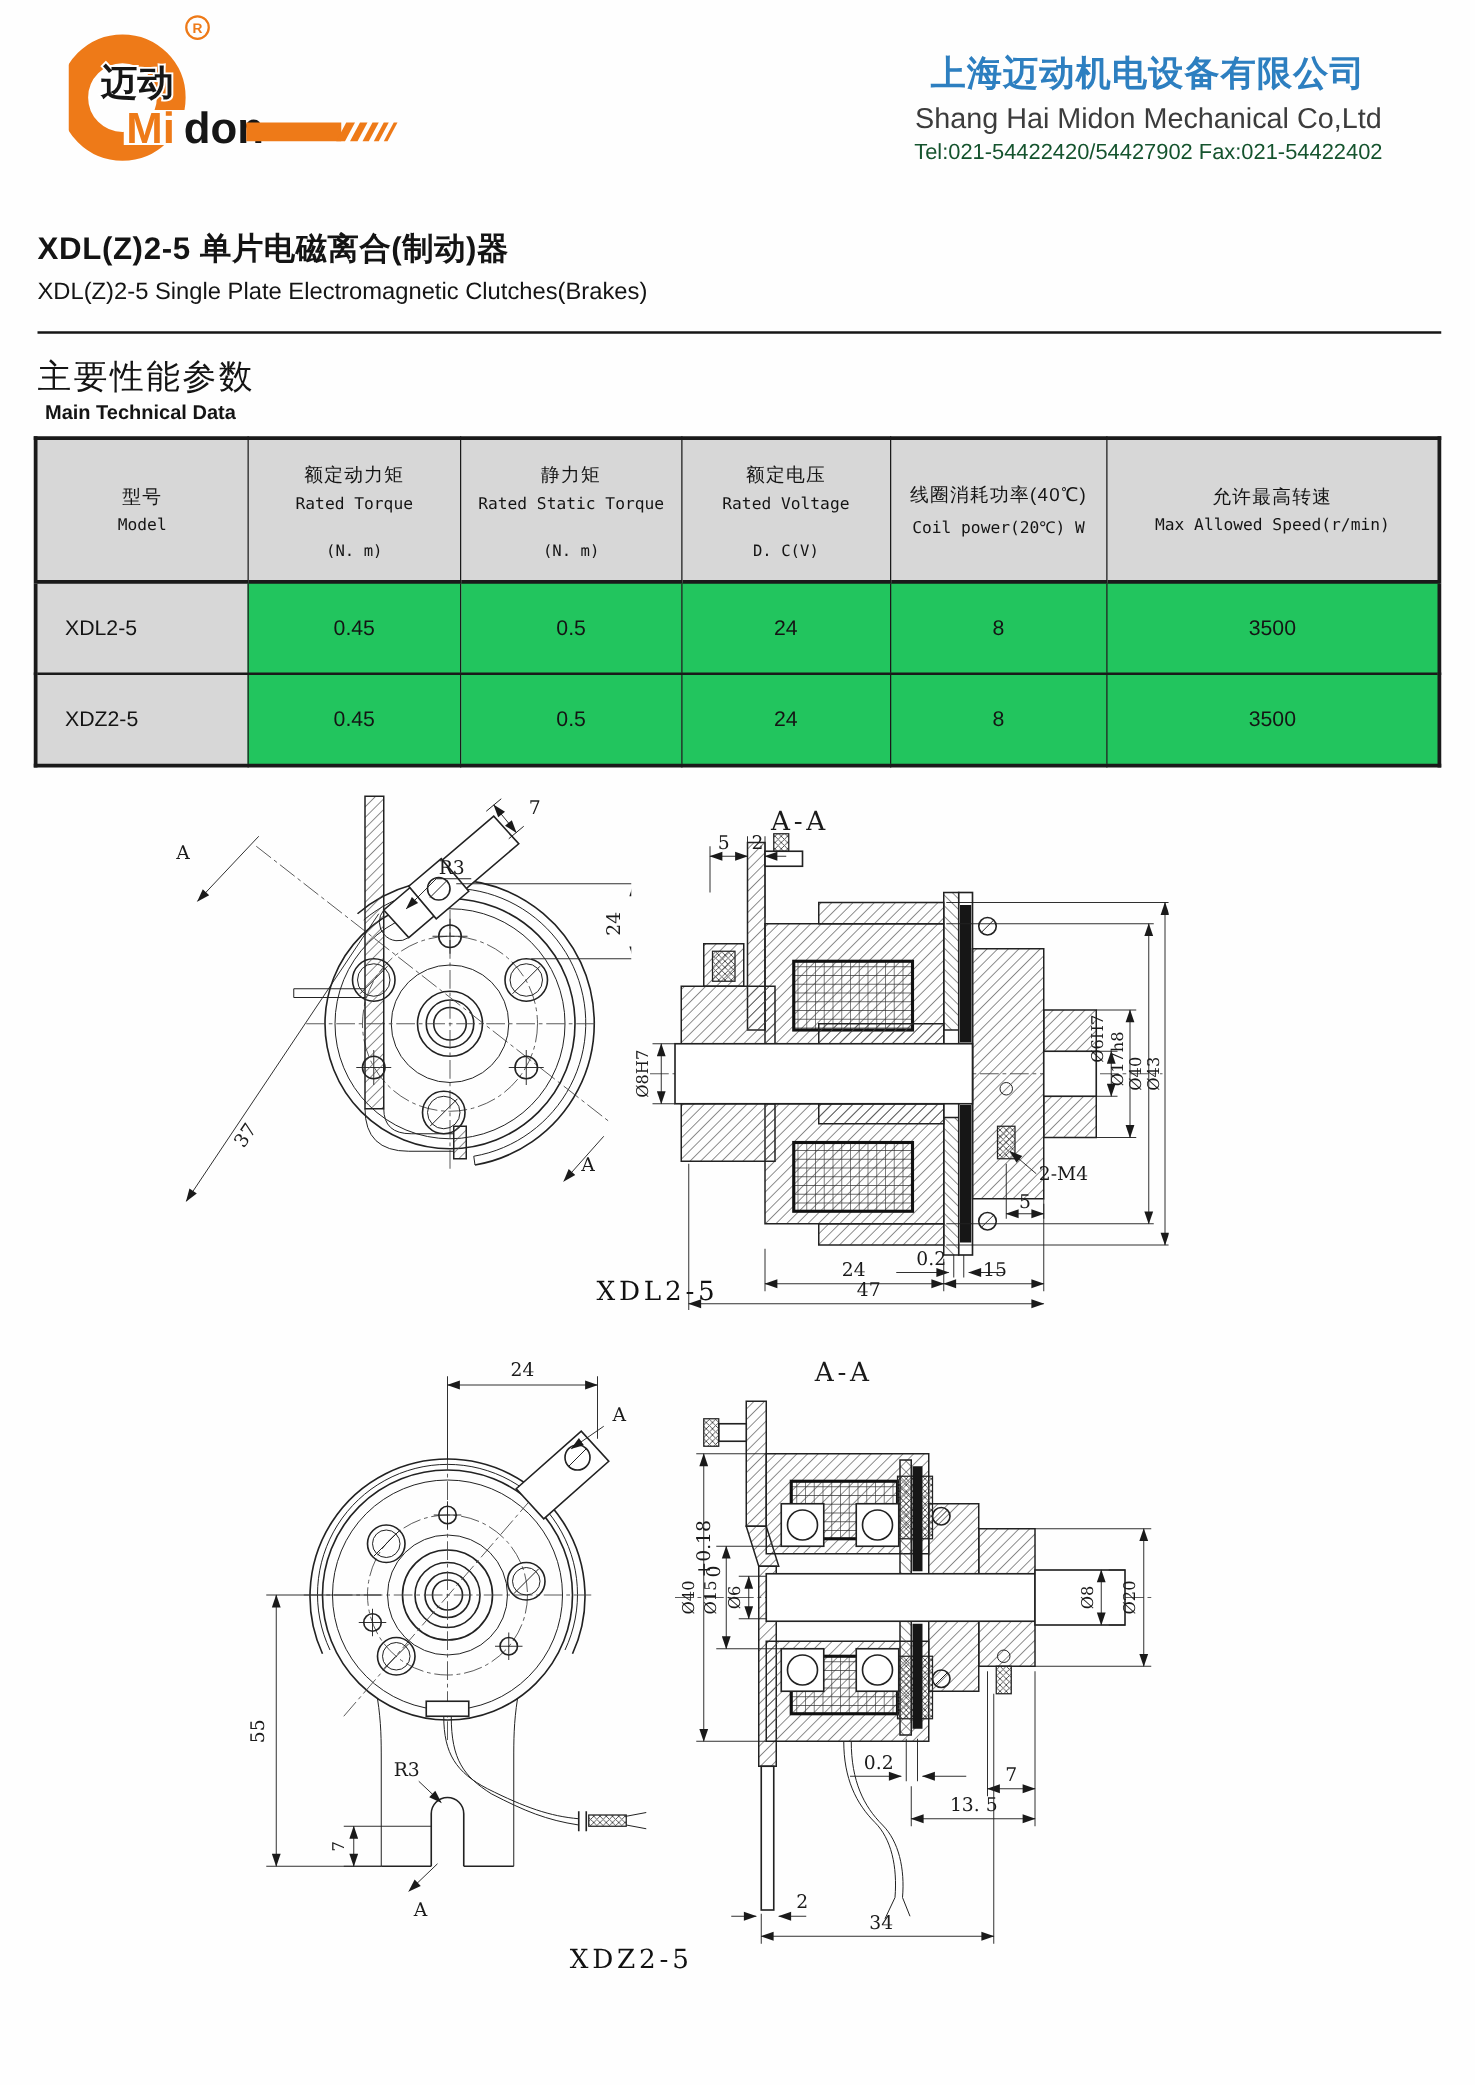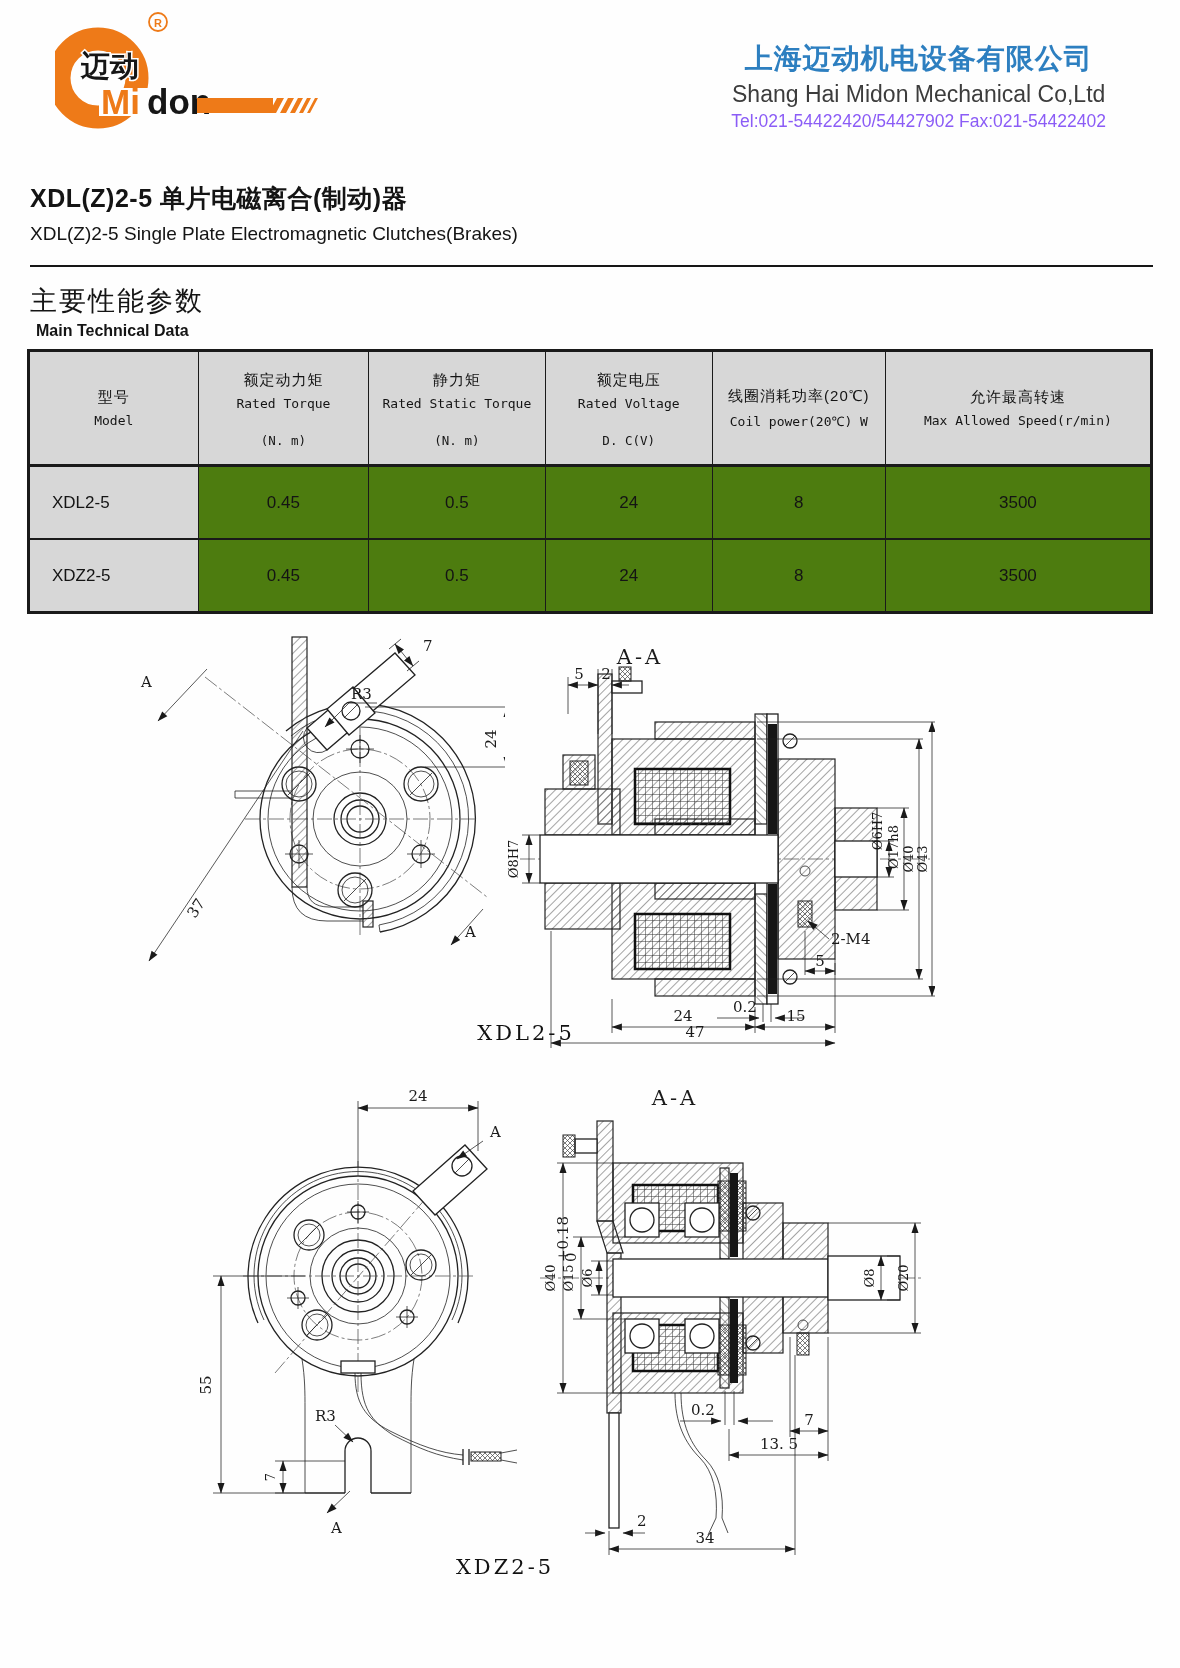--- a/index.html
+++ b/index.html
@@ -4,37 +4,37 @@
 <style>
   html,body{margin:0;padding:0;background:#e8e8e8;}
   .page{width:1180px;height:1668px;position:relative;margin:0 auto;background:#fefefe;
         font-family:"Liberation Sans",sans-serif;color:#141414;overflow:hidden;}
   
   .hdr{position:relative;height:168px;}
   .logo{position:absolute;left:55px;top:8px;}
   .company{position:absolute;top:40px;right:74px;text-align:center;}
   .company-cn{font-size:28px;font-weight:bold;color:#2d7fc0;letter-spacing:1px;}
   .company-en{font-size:23px;color:#3c3c3c;margin-top:3px;}
-  .company-tel{font-size:17.5px;color:#8b5cf6;margin-top:3px;}
+  .company-tel{font-size:17.5px;color:#14532d;margin-top:3px;}
   
   .title-cn{margin:14px 30px 0;font-size:25px;font-weight:600;letter-spacing:0.5px;}
   .title-en{margin:8px 27px 0 30px;font-size:19px;font-weight:500;padding-bottom:20px;
             border-bottom:2px solid #161616;}
   .sec-cn{margin:16px 0 0 30px;font-size:27px;font-weight:500;letter-spacing:2px;}
   .sec-en{margin:3px 0 0 36px;font-size:16px;font-weight:bold;}
   
   table.spec{margin:9px 27px 0;width:1126px;border-collapse:collapse;border:3px solid #1a1a1a;
              table-layout:fixed;}
   table.spec th,table.spec td{border:1.5px solid #1a1a1a;}
   table.spec thead th{background:#d7d7d7;font-weight:normal;padding:8px 2px;
                       border-bottom:3px solid #1a1a1a;height:96px;vertical-align:middle;}
   .hcn{font-size:15px;letter-spacing:1px;margin:2px 0;}
   .hen{font-family:"DejaVu Sans Mono",monospace;font-size:13px;margin:6px 0 2px;}
   .hun{font-family:"DejaVu Sans Mono",monospace;font-size:12.5px;margin-top:22px;}
-  table.spec tbody td{height:69px;text-align:center;font-size:17px;background:#4d7c0f;}
+  table.spec tbody td{height:69px;text-align:center;font-size:17px;background:#22c55e;}
   table.spec tbody td.model{background:#d7d7d7;text-align:left;padding-left:22px;}
   
   .drow{position:relative;}
   .drow1{margin-top:5px;padding-left:55px;height:438px;}
   .drow2{margin-top:6px;padding-left:165px;height:540px;}
   .drow svg{display:block;float:left;}
   .cap{position:absolute;font-family:"DejaVu Serif",serif;font-size:21px;letter-spacing:3px;
        color:#111;text-align:center;}
   .cap1{left:458px;top:402px;width:136px;}
   .cap2{left:430px;top:492px;width:150px;}
@@ -135,21 +135,21 @@
           <div class="hcn">静力矩</div>
           <div class="hen">Rated Static Torque</div>
           <div class="hun">(N. m)</div>
         </th>
         <th>
           <div class="hcn">额定电压</div>
           <div class="hen">Rated Voltage</div>
           <div class="hun">D. C(V)</div>
         </th>
         <th>
-          <div class="hcn">线圈消耗功率(20℃)</div>
+          <div class="hcn">线圈消耗功率(40℃)</div>
           <div class="hen">Coil  power(20℃) W</div>
         </th>
         <th>
           <div class="hcn">允许最高转速</div>
           <div class="hen">Max Allowed Speed(r/min)</div>
         </th>
       </tr>
     </thead>
     <tbody>
       <tr style="border-bottom:2.5px solid #1a1a1a">

